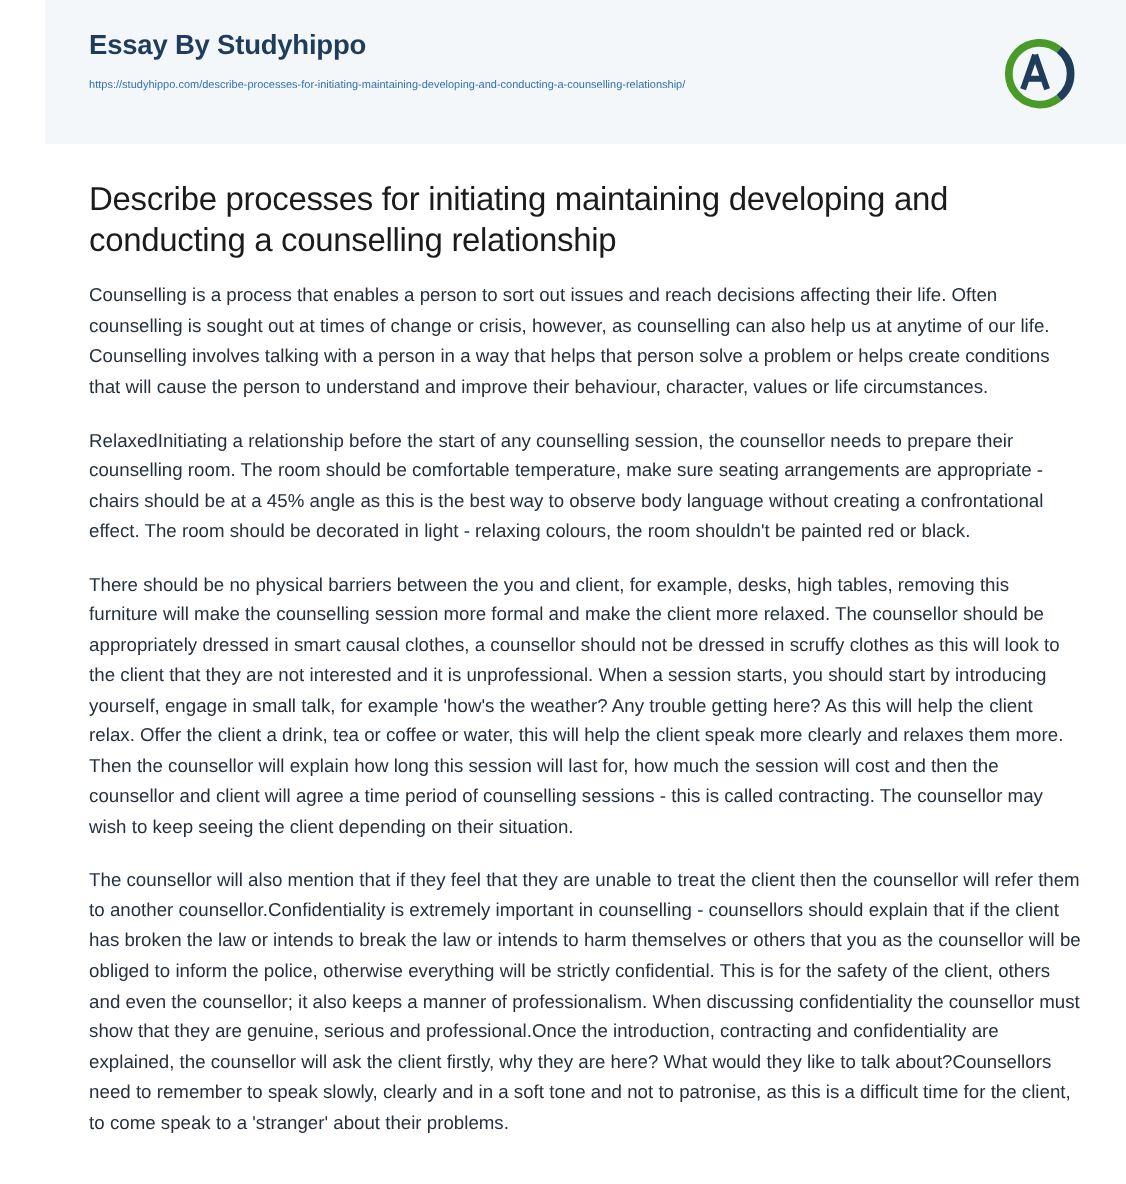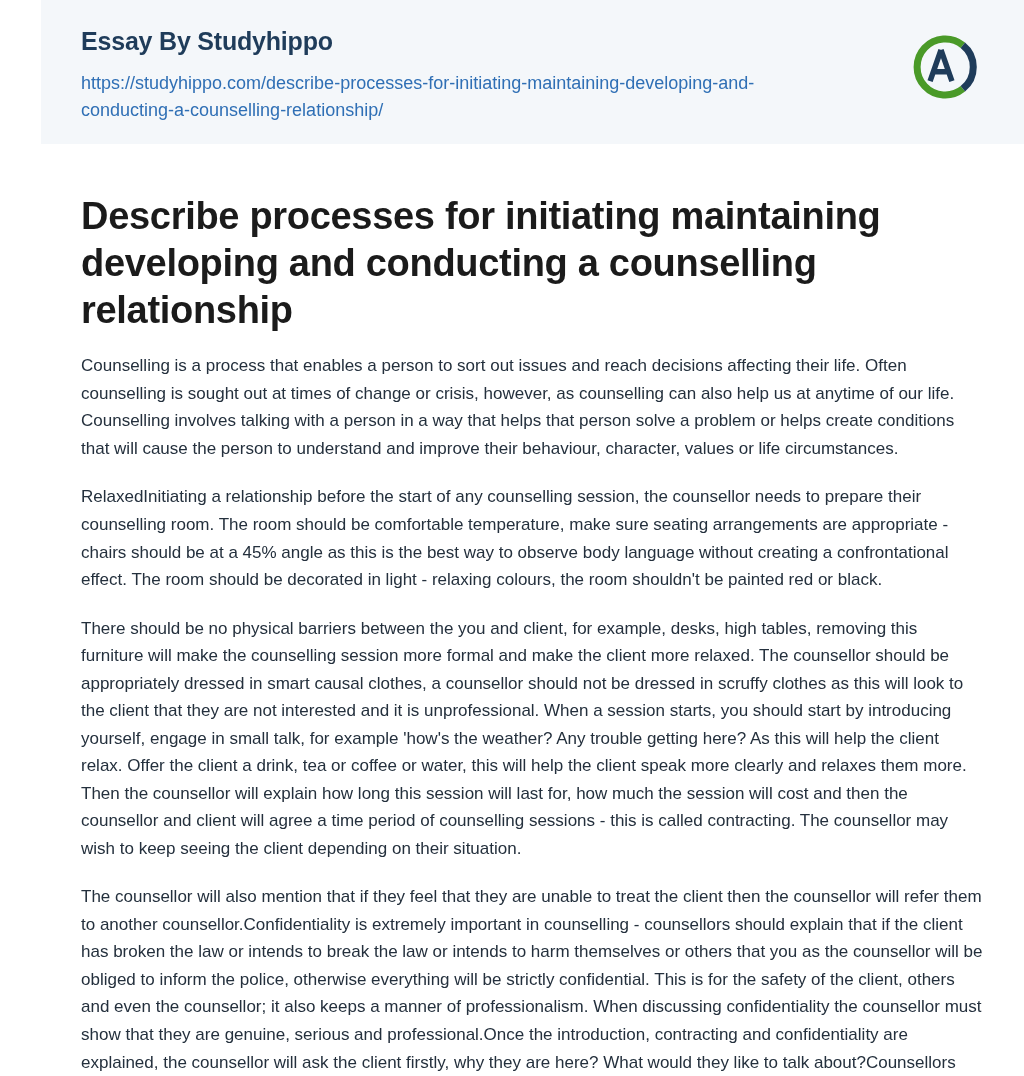--- a/index.html
+++ b/index.html
@@ -29,46 +29,46 @@
     font-size: 25px;
     font-weight: bold;
     color: #1a3a5c;
     letter-spacing: -0.2px;
     line-height: 1.2;
     margin-bottom: 14px;
   }
   .brand .brand-essay { color: #1f3c5a; }
   .brand .brand-studyhippo { color: #1f3c5a; }
   .source-url {
-    font-size: 18px;
+    font-size: 10px;
     color: #2f6fb5;
     line-height: 1.5;
     max-width: 730px;
     word-break: break-word;
     text-decoration: none;
     display: block;
   }
   .logo {
     position: absolute;
     right: 44px;
     top: 28px;
     width: 78px;
     height: 78px;
   }
 
   
   .article {
     padding: 32px 40px 40px 40px;
   }
   h1.title {
-    font-size: 38px;
+    font-size: 30px;
     line-height: 1.24;
-    font-weight: bold;
+    font-weight: normal;
     color: #1b1b1b;
-    margin: 17px 0 18px 0;
+    margin: 0 0 18px 0;
     letter-spacing: -0.3px;
     max-width: 880px;
   }
   p.para {
     font-size: 17px;
     line-height: 1.62;
     color: #24303d;
     margin: 0 0 21px 0;
     text-align: left;
   }

